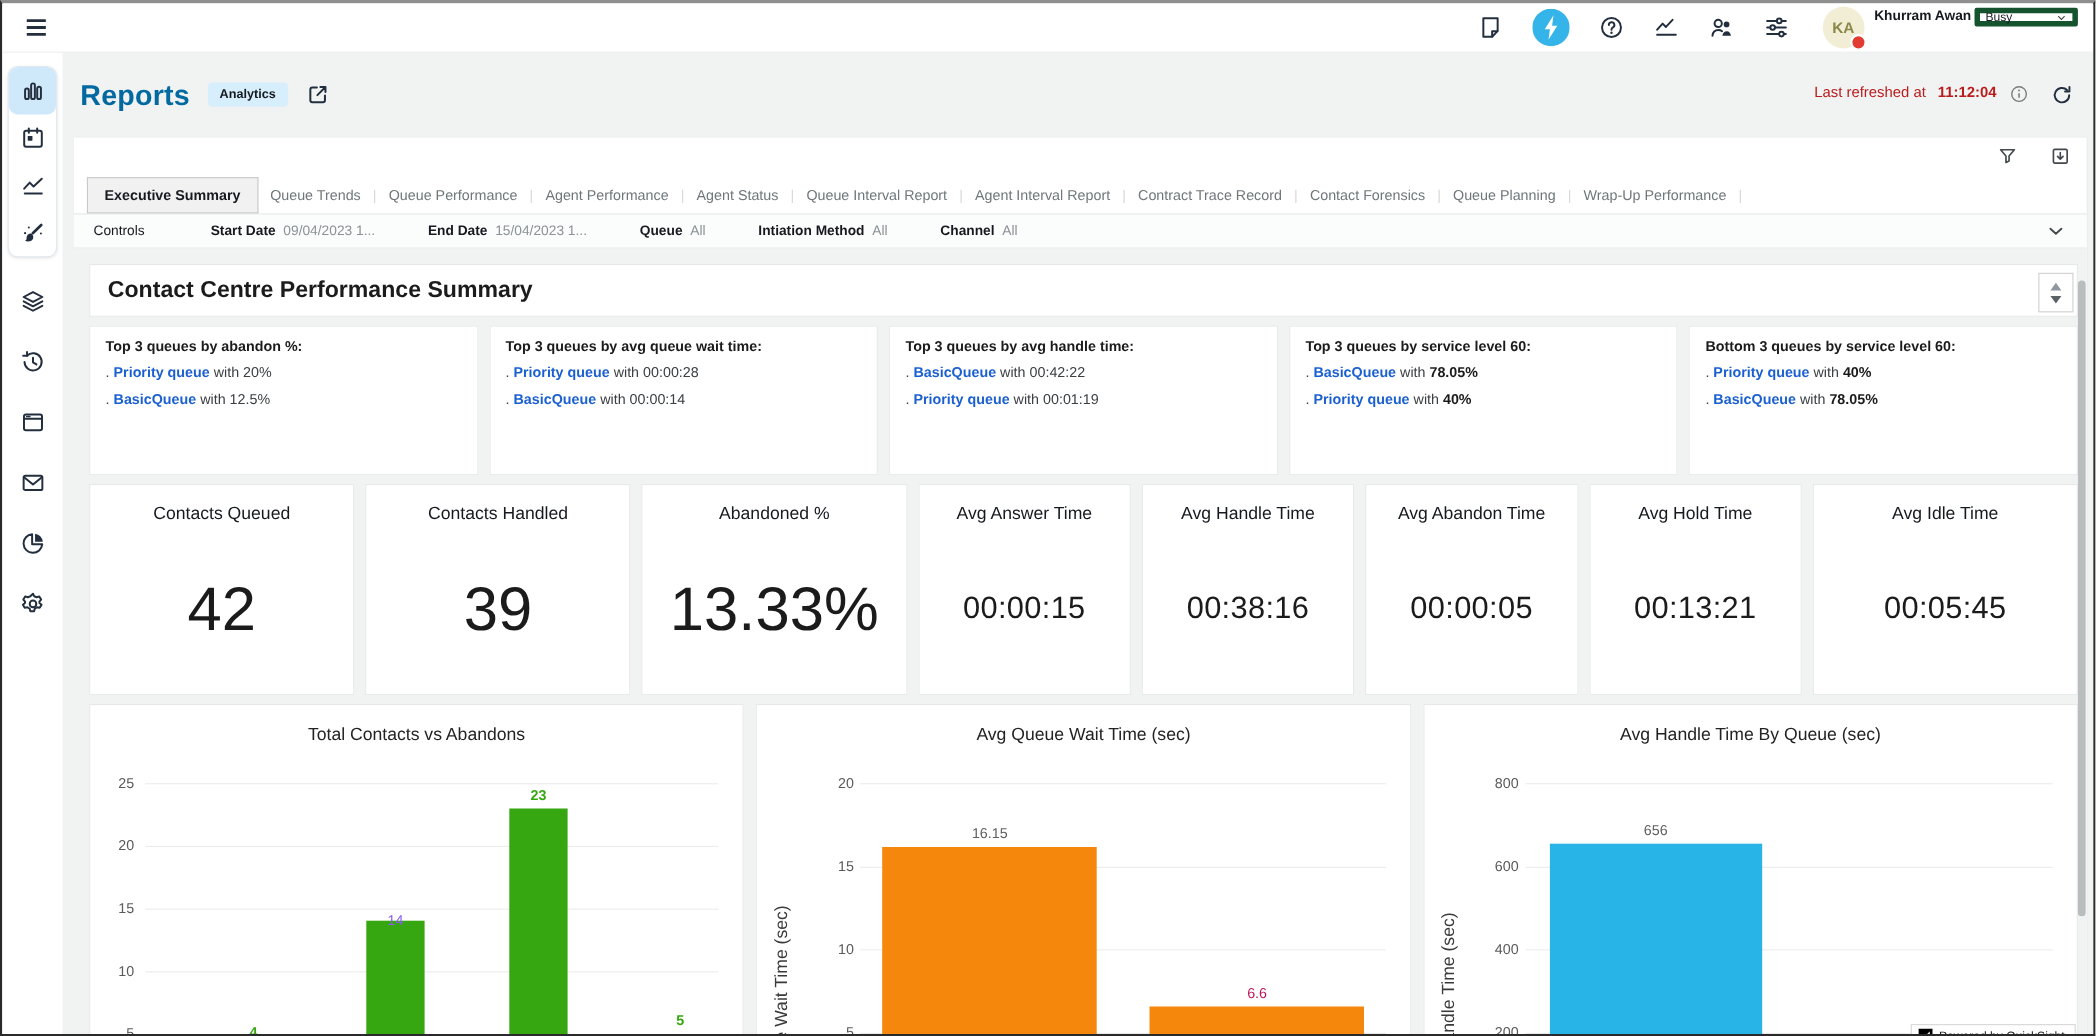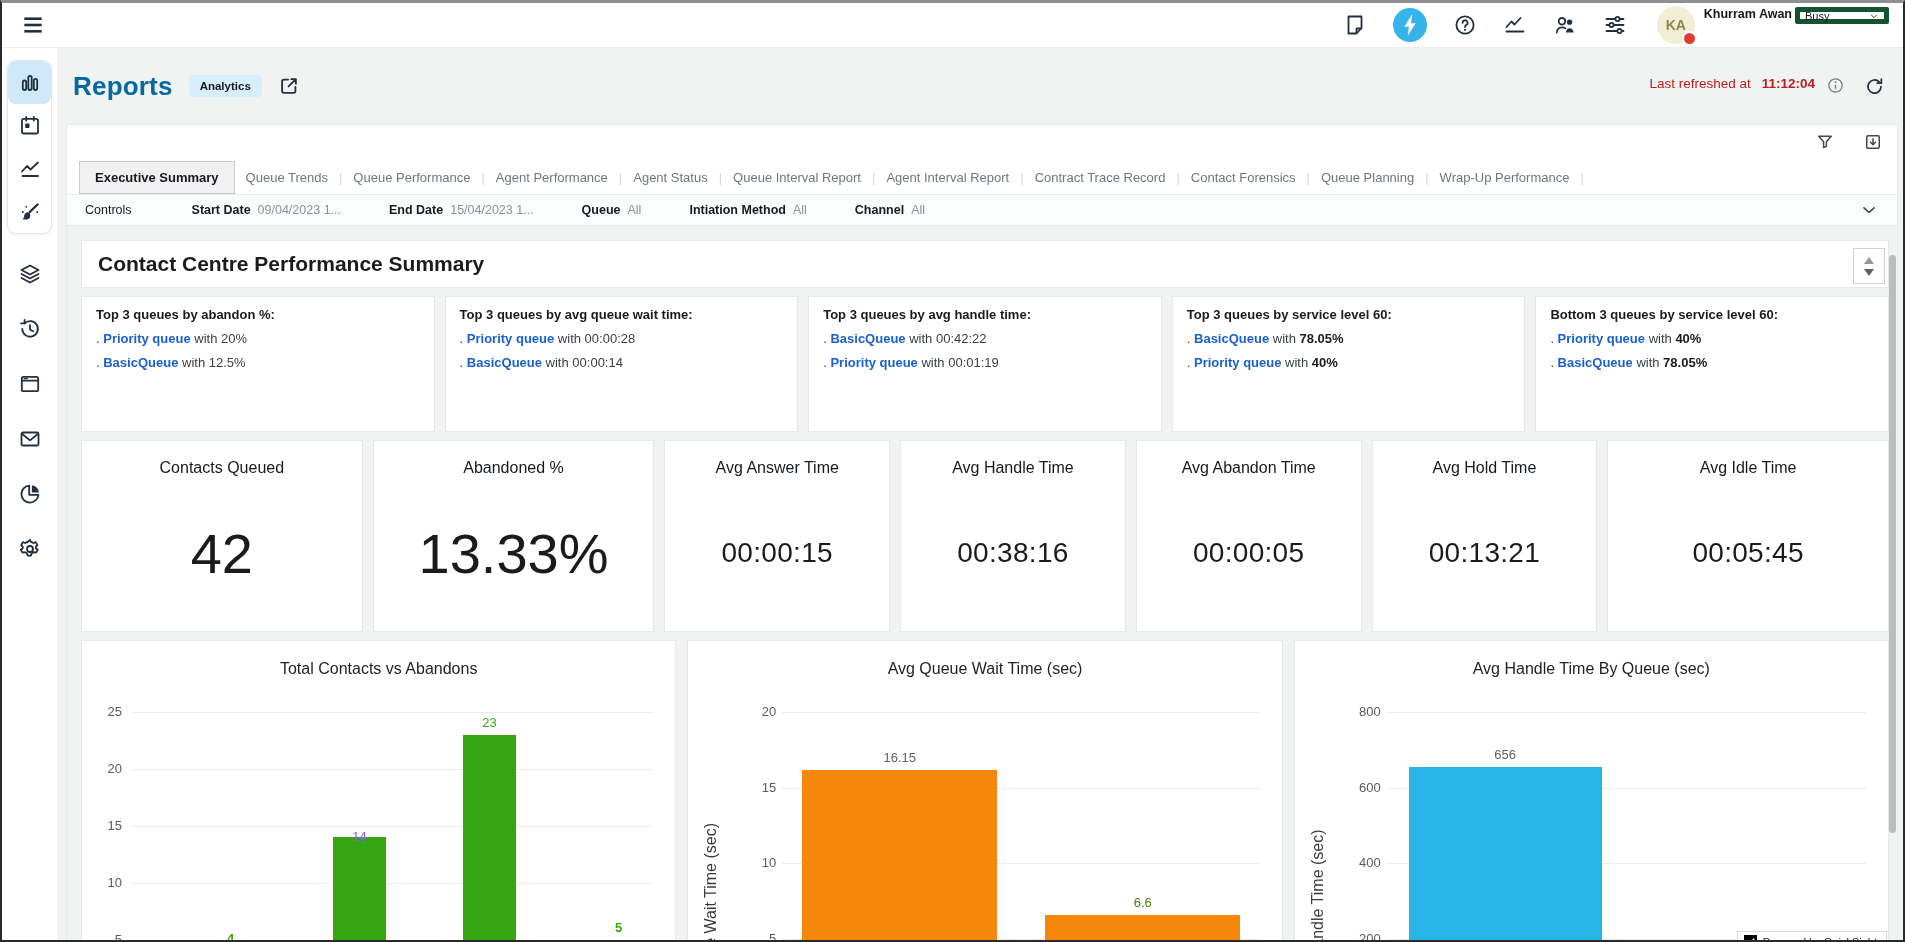--- a/index.html
+++ b/index.html
@@ -342,20 +342,24 @@
                 <div class="insight-line">. <span class="q-link">Priority queue</span> with <span class="v-bold">40%</span></div>
                 <div class="insight-line">. <span class="q-link">BasicQueue</span> with <span class="v-bold">78.05%</span></div>
               </div>
             </div>
           <div class="kpi-row" id="kpi-row">
               <div class="kpi-card" style="flex-grow: 1.25;">
                 <div class="kpi-label">Contacts Queued</div>
                 <div class="kpi-value large">42</div>
               </div>
               <div class="kpi-card" style="flex-grow: 1.25;">
+                <div class="kpi-label">Contacts Handled</div>
+                <div class="kpi-value large">39</div>
+              </div>
+              <div class="kpi-card" style="flex-grow: 1.25;">
                 <div class="kpi-label">Abandoned %</div>
                 <div class="kpi-value large">13.33%</div>
               </div>
               <div class="kpi-card" style="flex-grow: 1;">
                 <div class="kpi-label">Avg Answer Time</div>
                 <div class="kpi-value">00:00:15</div>
               </div>
               <div class="kpi-card" style="flex-grow: 1;">
                 <div class="kpi-label">Avg Handle Time</div>
                 <div class="kpi-value">00:38:16</div>
@@ -382,37 +386,37 @@
                 <div class="gridline" style="left: 50px; right: 22px; top: 185px;"></div>
                 <div class="tick-label" style="left: 4px; top: 177px;">15</div>
                 <div class="gridline" style="left: 50px; right: 22px; top: 128px;"></div>
                 <div class="tick-label" style="left: 4px; top: 120px;">20</div>
                 <div class="gridline" style="left: 50px; right: 22px; top: 71px;"></div>
                 <div class="tick-label" style="left: 4px; top: 63px;">25</div>
                 <div class="bar-label" style="left: 102px; width: 93px; top: 290.4px; color: rgb(54, 167, 17); font-weight: bold;">4</div>
                 <div class="bar" style="left: 251px; width: 53px; top: 196.4px; height: 159.6px; background: rgb(54, 167, 17);"></div>
                 <div class="bar-label" style="left: 231px; width: 93px; top: 188px; color: #8b5cf6; font-weight: normal;">14</div>
                 <div class="bar" style="left: 381px; width: 53px; top: 93.8px; height: 262.2px; background: rgb(54, 167, 17);"></div>
-                <div class="bar-label" style="left: 361px; width: 93px; top: 73.8px; color: rgb(54, 167, 17); font-weight: normal;">23</div>
+                <div class="bar-label" style="left: 361px; width: 93px; top: 73.8px; color: rgb(54, 167, 17); font-weight: bold;">23</div>
                 <div class="bar-label" style="left: 490px; width: 93px; top: 279px; color: rgb(54, 167, 17); font-weight: bold;">5</div>
               </div>
               <div class="chart-card">
                 <div class="chart-title">Avg Queue Wait Time (sec)</div>
                 <div class="gridline" style="left: 94px; right: 22px; top: 298.1px;"></div>
                 <div class="tick-label" style="left: 52px; top: 290.1px;">5</div>
                 <div class="gridline" style="left: 94px; right: 22px; top: 222.4px;"></div>
                 <div class="tick-label" style="left: 52px; top: 214.4px;">10</div>
                 <div class="gridline" style="left: 94px; right: 22px; top: 146.7px;"></div>
                 <div class="tick-label" style="left: 52px; top: 138.7px;">15</div>
                 <div class="gridline" style="left: 94px; right: 22px; top: 71px;"></div>
                 <div class="tick-label" style="left: 52px; top: 63px;">20</div>
                 <div class="bar" style="left: 114px; width: 195px; top: 129.289px; height: 244.511px; background: rgb(245, 135, 12);"></div>
                 <div class="bar-label" style="left: 94px; width: 235px; top: 109.289px; color: rgb(95, 95, 95);">16.15</div>
                 <div class="bar" style="left: 357px; width: 195px; top: 273.876px; height: 99.924px; background: rgb(245, 135, 12);"></div>
-                <div class="bar-label" style="left: 337px; width: 235px; top: 253.876px; color: #4d7c0f;">6.6</div>
+                <div class="bar-label" style="left: 337px; width: 235px; top: 253.876px; color: #be185d;">6.6</div>
                 <div class="ylabel" style="left: 14px; top: 345px;">Queue Wait Time (sec)</div>
               </div>
               <div class="chart-card">
                 <div class="chart-title">Avg Handle Time By Queue (sec)</div>
                 <div class="gridline" style="left: 92px; right: 22px; top: 298.1px;"></div>
                 <div class="tick-label" style="left: 50px; top: 290.1px;">200</div>
                 <div class="gridline" style="left: 92px; right: 22px; top: 222.4px;"></div>
                 <div class="tick-label" style="left: 50px; top: 214.4px;">400</div>
                 <div class="gridline" style="left: 92px; right: 22px; top: 146.7px;"></div>
                 <div class="tick-label" style="left: 50px; top: 138.7px;">600</div>

